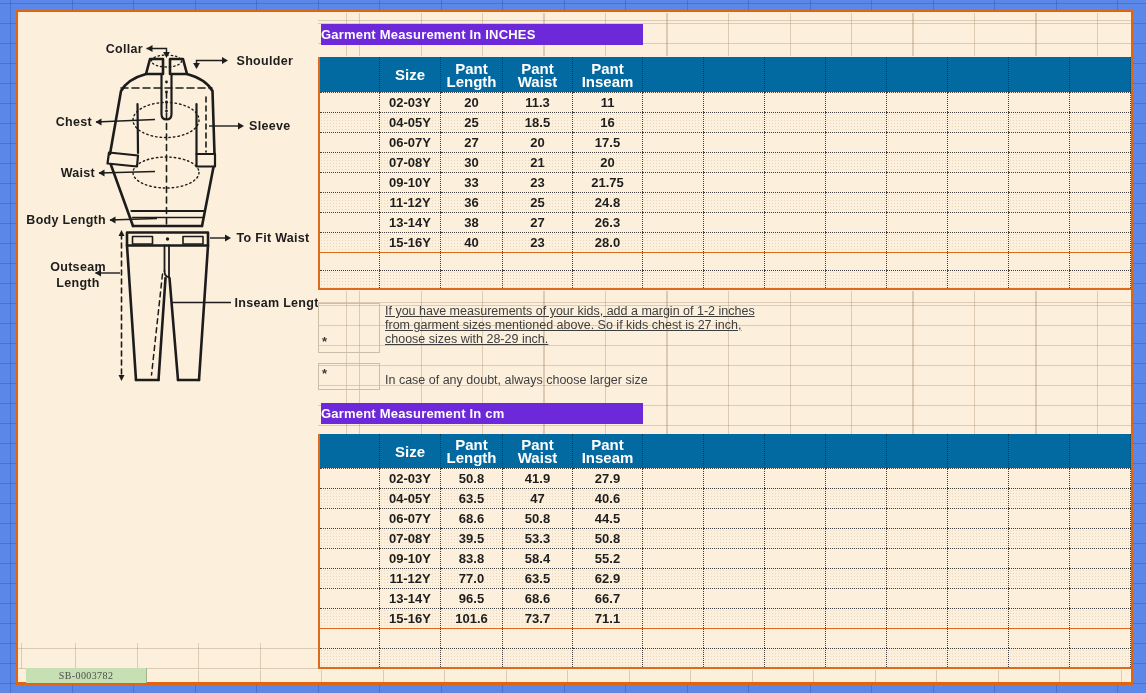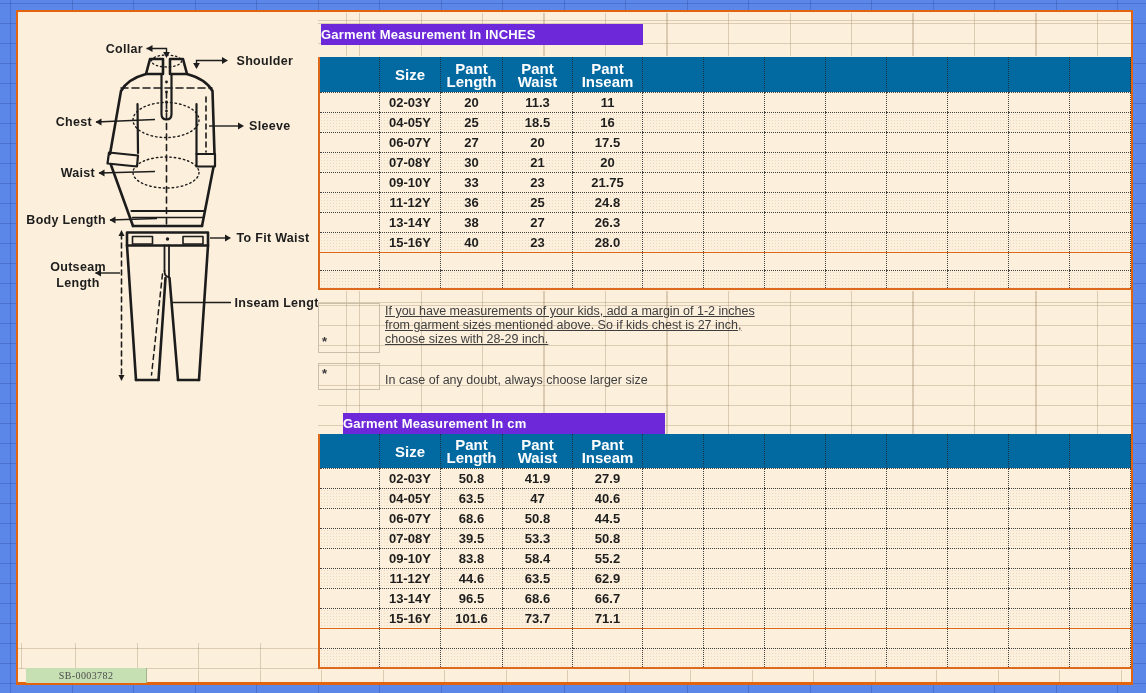--- a/index.html
+++ b/index.html
@@ -38,21 +38,21 @@
     background-image:repeating-linear-gradient(to right, rgba(158,136,100,.34) 0 1px, transparent 1px 61.5px);
     background-position:57px 0;}
   
   .tbl-title{
     position:absolute;left:321px;width:322px;height:21px;
     background:#6d28d9;color:#fff;
     font-size:13px;line-height:21px;font-weight:bold;
     letter-spacing:.2px;
   }
   .tt-inches{top:24px;}
-  .tt-cm{top:413px;margin-left:22px;}
+  .tt-cm{top:403px;}
   
   .tbl{
     position:absolute;left:318px;width:813px;
     display:grid;
     grid-template-columns:60px 61px 62px 70px 70px 61px 61px 61px 61px 61px 61px 61px 61px;
     border-left:2px solid #dd6a1c;border-bottom:1px solid #dd6a1c;
     box-sizing:border-box;
   }
   .tbl-inches{top:57px;grid-template-rows:35px repeat(8,20px);}
   .tbl-cm{top:434px;grid-template-rows:34px repeat(8,20px);}
@@ -442,21 +442,21 @@
     <div class="dc"></div>
     <div class="dc"></div>
     <div class="dc"></div>
     <div class="dc"></div>
     <div class="dc"></div>
     <div class="dc"></div>
     <div class="dc"></div>
     <div class="dc"></div>
     <div class="dc alt"></div>
     <div class="dc alt">11-12Y</div>
-    <div class="dc alt">44.6</div>
+    <div class="dc alt">77.0</div>
     <div class="dc alt">63.5</div>
     <div class="dc alt">62.9</div>
     <div class="dc alt"></div>
     <div class="dc alt"></div>
     <div class="dc alt"></div>
     <div class="dc alt"></div>
     <div class="dc alt"></div>
     <div class="dc alt"></div>
     <div class="dc alt"></div>
     <div class="dc alt"></div>

